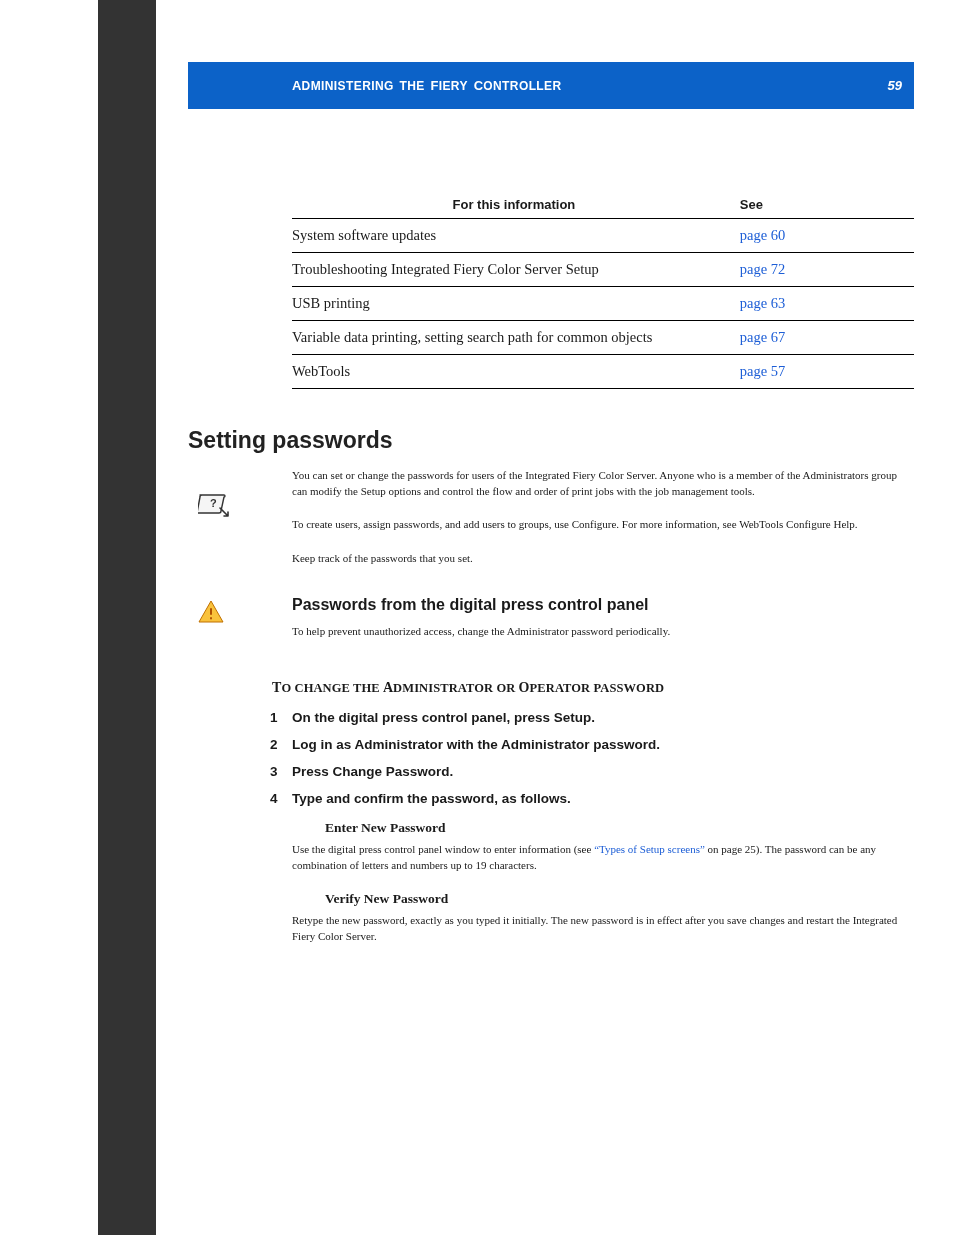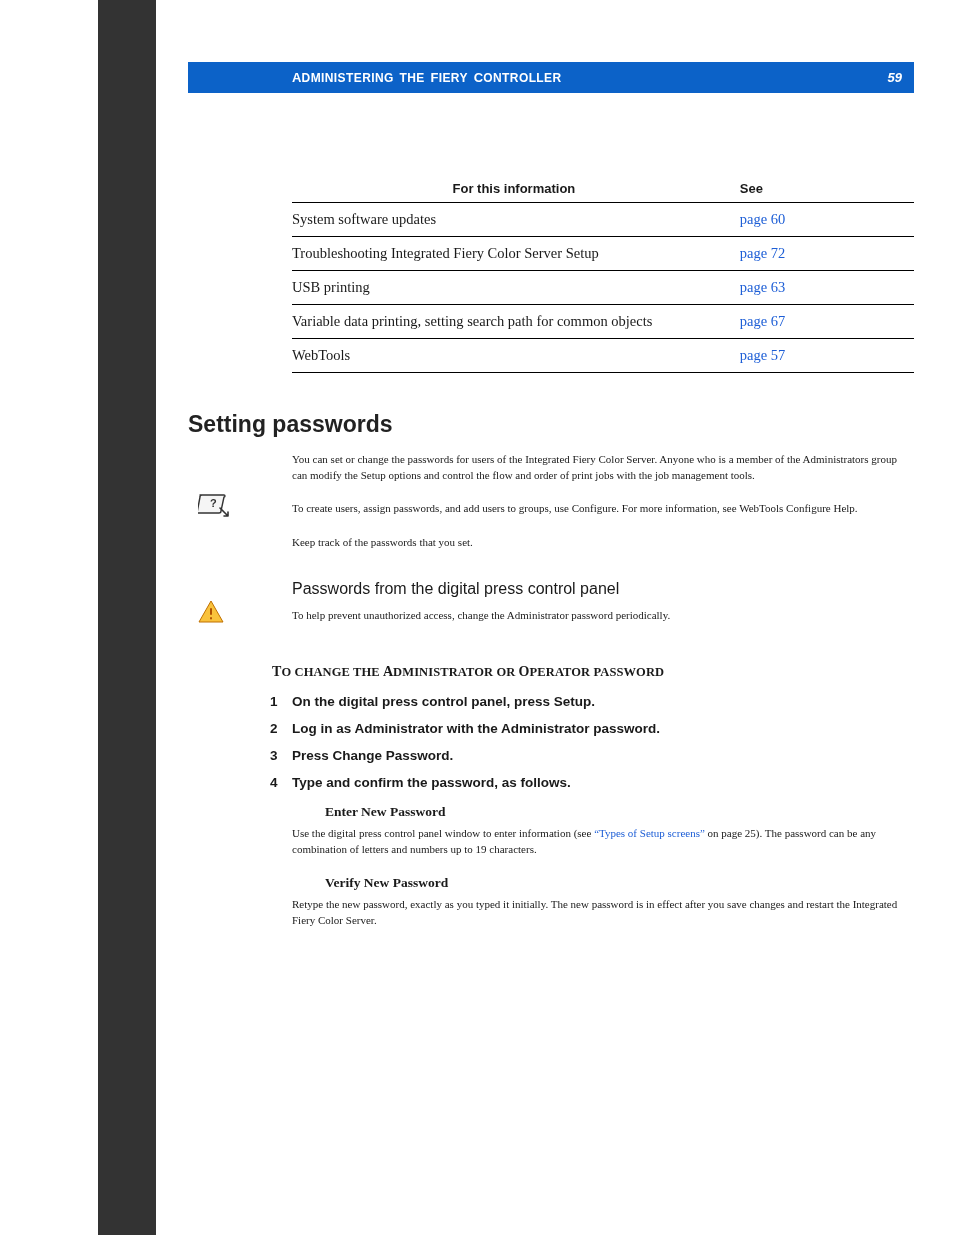--- a/index.html
+++ b/index.html
@@ -5,33 +5,33 @@
   :root{
     --blue-banner:#0c62c8;
     --link:#1d5ed6;
     --text:#1a1a1a;
     --page-bg:#ffffff;
   }
   html,body{margin:0;padding:0;background:var(--page-bg);font-family:Georgia,'Times New Roman',serif;color:var(--text);}
   .page{width:954px;height:1235px;position:relative;overflow:hidden;background:#fff;}
   .dark-strip{position:absolute;left:98px;top:0;width:58px;height:1235px;background:#333333;}
   .content{position:absolute;left:188px;top:0;right:40px;}
-  .banner{margin-top:62px;height:31px;background:var(--blue-banner);display:flex;align-items:center;justify-content:space-between;color:#fff;font-family:'Trebuchet MS','Segoe UI',sans-serif;font-weight:700;padding:0 12px 0 104px;font-size:13px;}
+  .banner{margin-top:62px;height:47px;background:var(--blue-banner);display:flex;align-items:center;justify-content:space-between;color:#fff;font-family:'Trebuchet MS','Segoe UI',sans-serif;font-weight:700;padding:0 12px 0 104px;font-size:13px;}
   .banner .title{letter-spacing:.2px;font-variant:small-caps;text-transform:none;}
   .banner .title .sc{font-size:12px;letter-spacing:.4px;}
   .banner .pn{font-weight:700;font-family:'Trebuchet MS',sans-serif;font-size:13px;font-style:italic;}
   .body-col{margin-left:104px;margin-right:0;}
   table.idx{width:100%;border-collapse:collapse;margin-top:82px;font-family:Georgia,serif;color:var(--text);}
   table.idx th{font-family:'Trebuchet MS','Segoe UI',sans-serif;font-weight:700;font-size:13px;text-align:left;border-bottom:1.3px solid #000;padding:6px 4px 6px 0;}
   table.idx td{font-size:14.5px;border-bottom:1px solid #000;padding:8px 4px 8px 0;}
   table.idx td:first-child{padding-left:0;}
   .link{color:var(--link);cursor:pointer;}
   h2.sect{font-family:'Trebuchet MS','Segoe UI',sans-serif;font-weight:700;font-size:23px;margin:38px 0 14px -104px;color:#222;}
   p.body{font-size:11px;line-height:1.42;margin:0 0 18px 0;font-family:Liberation Serif, serif;}
-  h3.sub{font-family:'Trebuchet MS','Segoe UI',sans-serif;font-weight:400;font-size:16px;margin:30px 0 10px 0;}
+  h3.sub{font-family:'Trebuchet MS','Segoe UI',sans-serif;font-weight:700;font-size:16px;margin:30px 0 10px 0;}
   .smallcaps{font-family:Liberation Serif, serif;font-weight:700;font-size:12.5px;margin:40px 0 14px -20px;letter-spacing:.1px;}
   ol.steps{list-style:none;padding:0;margin:0 0 12px 0;}
   ol.steps li{font-family:'Trebuchet MS','Segoe UI',sans-serif;font-weight:700;font-size:13.5px;margin:0 0 12px 0;position:relative;padding-left:0;}
   ol.steps li .num{position:absolute;left:-22px;top:0;font-weight:700;}
   .field{font-family:Liberation Serif, serif;font-weight:700;font-size:13.5px;margin:14px 0 6px 0;padding-left:33px;}
   .margin-icon{position:absolute;left:10px;}
   .help-icon{top:492px;}
   .warn-icon{top:600px;}
 </style>
 </head>

